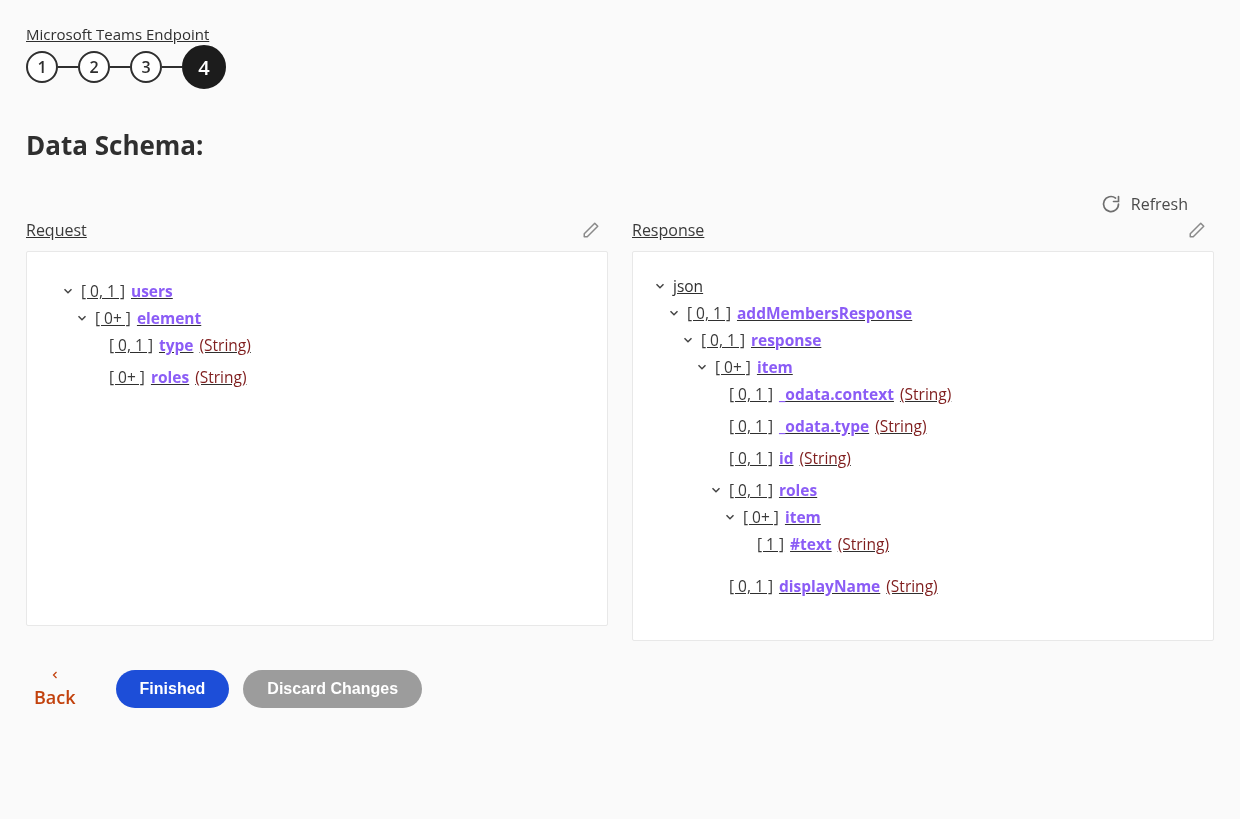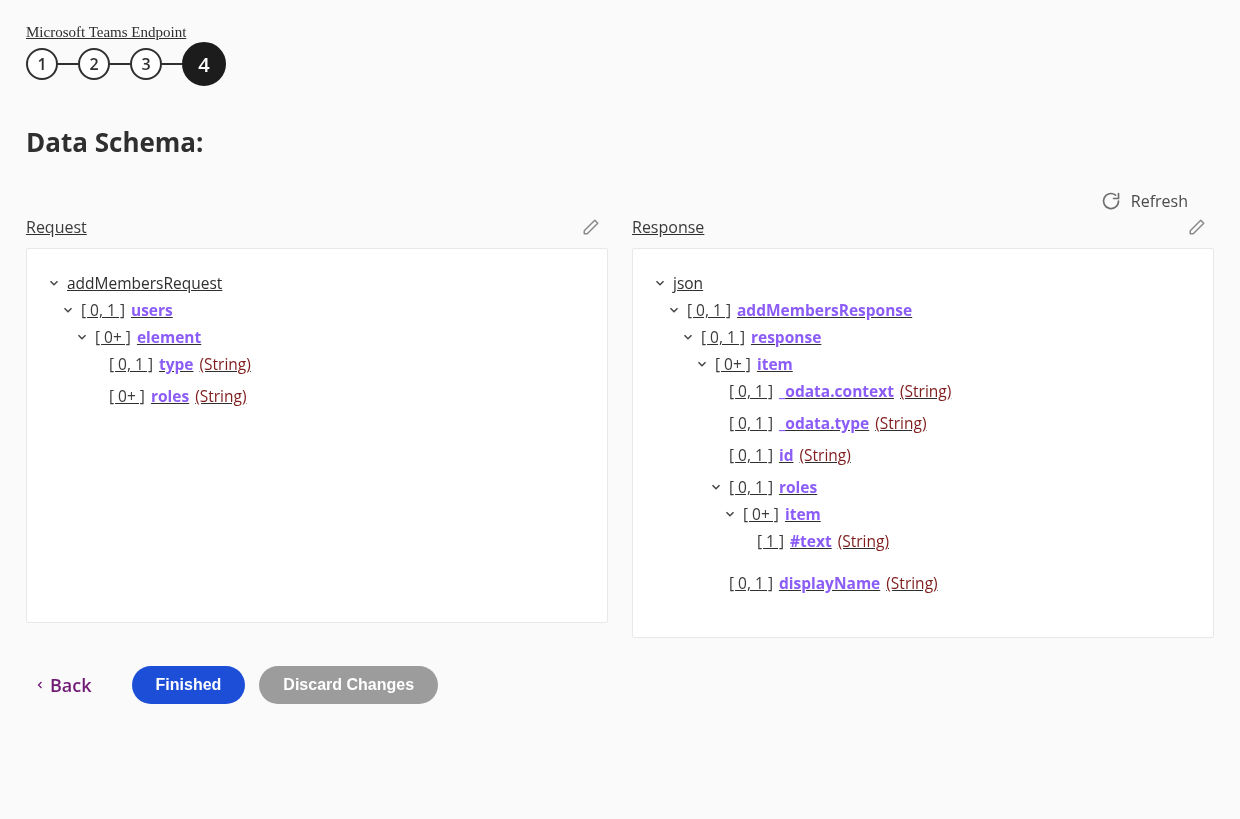--- a/index.html
+++ b/index.html
@@ -14,21 +14,20 @@
   .page {
     padding: 20px 26px 40px 26px;
   }
   .breadcrumb {
     font-size: 15px;
     text-decoration: underline;
     color: #2f2f2f;
     cursor: pointer;
     display: inline-block;
     margin-top: 4px;
-    font-family: Liberation Serif, serif;
   }
   .page-title {
     font-size: 36px;
     font-weight: 600;
     margin: 22px 0 18px 0;
   }
   .stepper {
     display: flex;
     align-items: center;
     margin-bottom: 38px;
@@ -143,22 +142,23 @@
     margin-top: 28px;
     padding-left: 8px;
   }
   .back-link {
     display: flex;
     align-items: center;
     gap: 4px;
     font-size: 18px;
     font-weight: 600;
     cursor: pointer;
-    color: #701a75;
+    color: #c2410c;
     margin-right: 26px;
+    flex-direction: column;
   }
   .btn {
     border: none;
     border-radius: 999px;
     padding: 10px 24px;
     font-size: 16px;
     font-weight: 600;
     color: #fff;
     cursor: pointer;
   }
@@ -202,28 +202,20 @@
         <span class="pencil">
           <svg viewBox="0 0 24 24" width="18" height="18" fill="none" stroke="currentColor" stroke-width="2" stroke-linecap="round" stroke-linejoin="round">
             <path d="M17 3l4 4L7 21H3v-4L17 3z"></path>
           </svg>
         </span>
       </div>
       <div class="panel">
         <div class="tree">
           <ul>
             <li>
-              <div class="node-row">
-                <span class="chev">
-                  <svg viewBox="0 0 24 24" width="14" height="14" fill="none" stroke="currentColor" stroke-width="2.5">
-                      <path d="M6 9l6 6 6-6"></path>
-                    </svg>
-                </span>
-                <span>addMembersRequest</span>
-              </div>
               <ul>
                 <li>
                   <div class="node-row">
                     <span class="chev">
                       <svg viewBox="0 0 24 24" width="14" height="14" fill="none" stroke="currentColor" stroke-width="2.5">
                           <path d="M6 9l6 6 6-6"></path>
                         </svg>
                     </span>
                     <span class="card-text">[ 0, 1 ]</span>
                     <span class="card-name">users</span>

